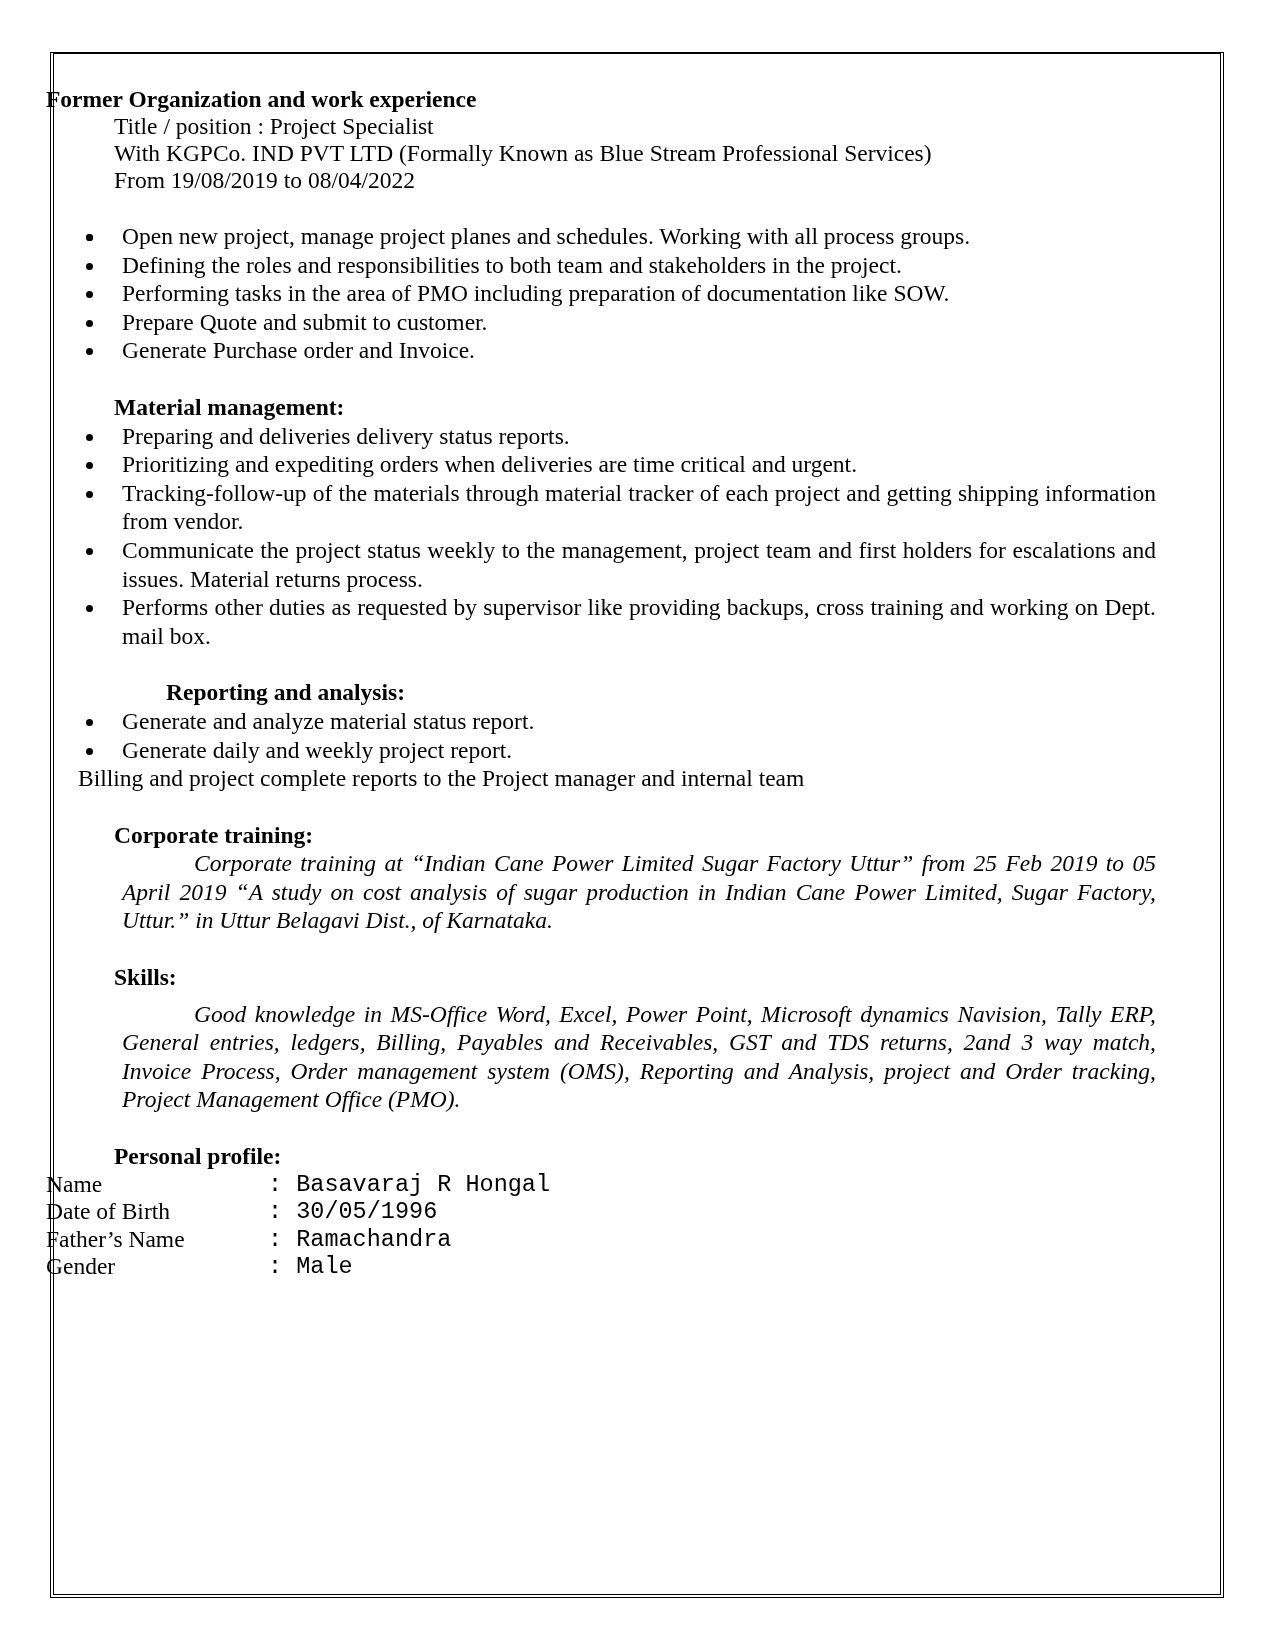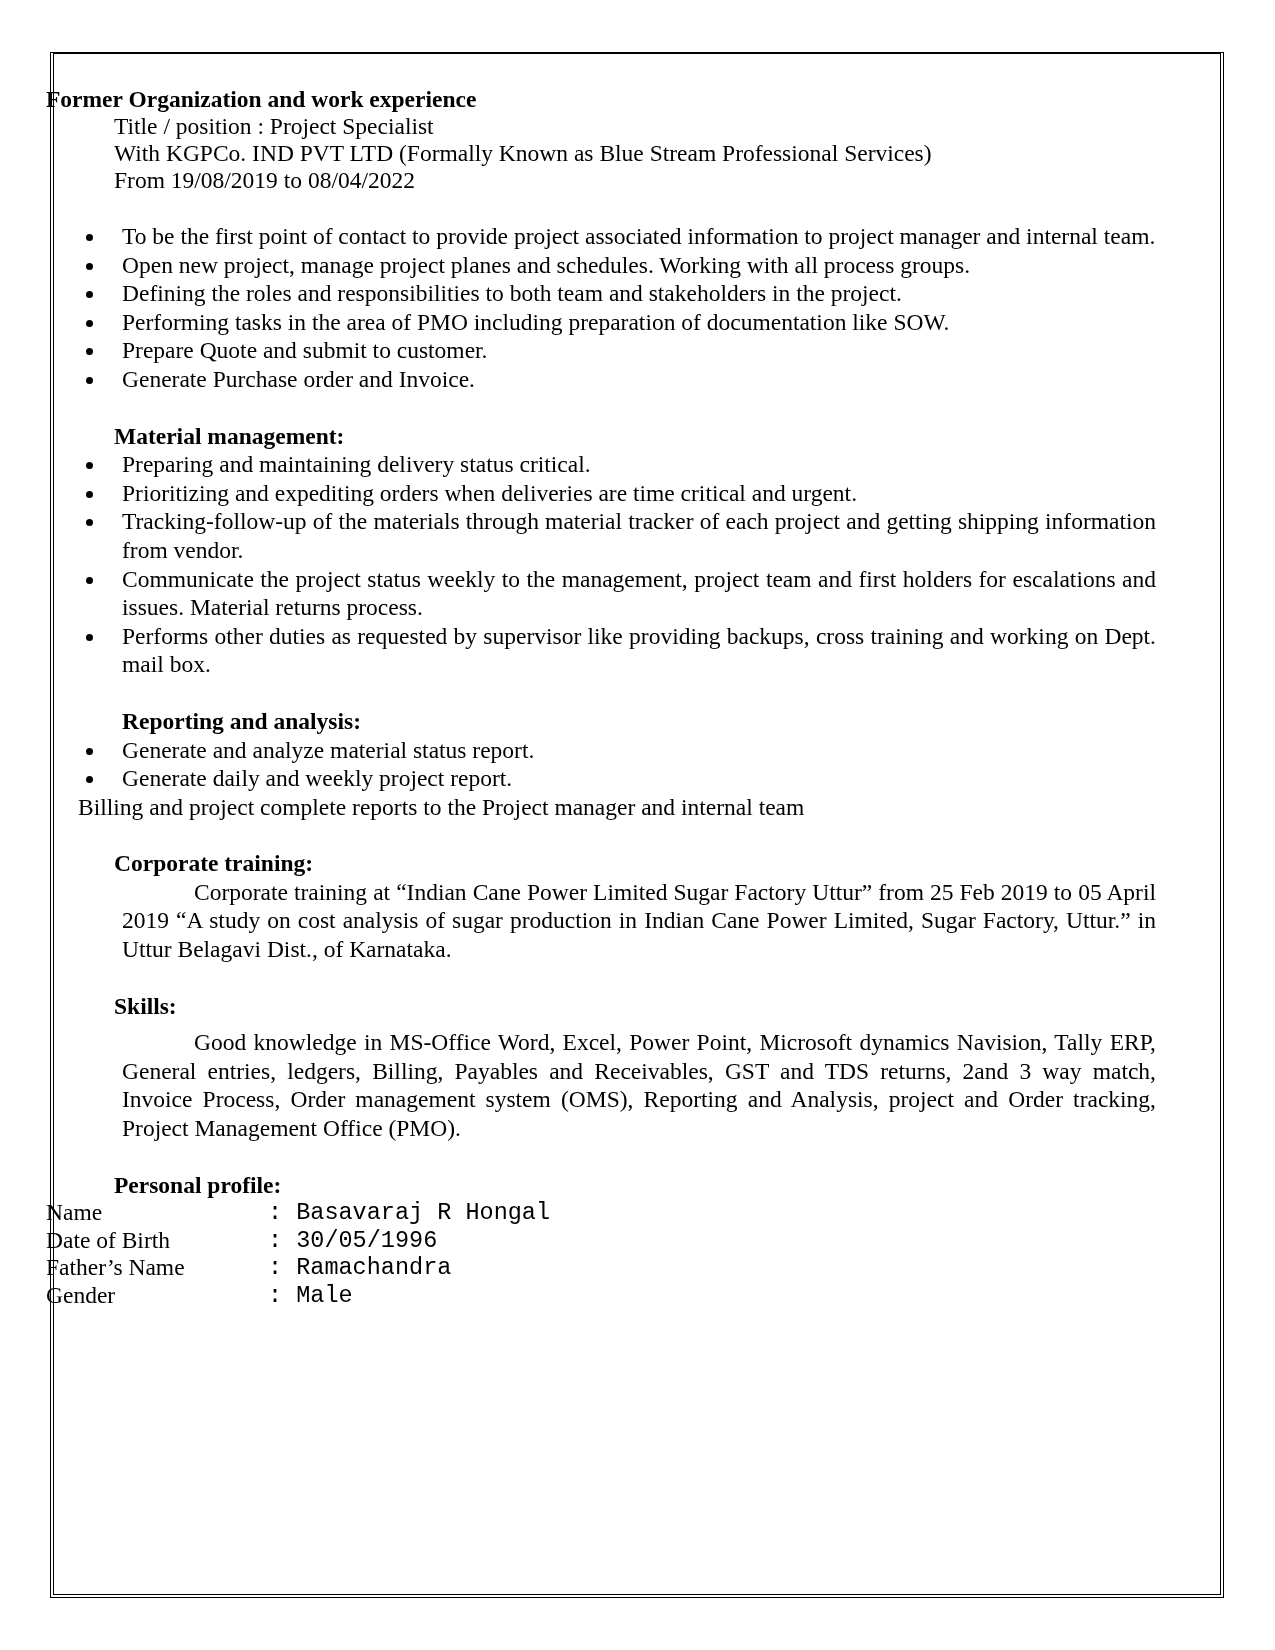--- a/index.html
+++ b/index.html
@@ -45,21 +45,21 @@
     .job-line {
       margin: 0 0 0 68px;
       font-weight: normal;
       font-size: 23.5px;
       line-height: 27px;
     }
     .section-head {
       font-weight: bold;
       margin: 0 0 0 68px;
     }
-    .section-head.indent2 { margin-left: 76px; }
+    .section-head.indent2 { margin-left: 120px; }
     .gap { height: 28px; }
     ul.bullets {
       list-style: none;
       margin: 0;
       padding: 0;
     }
     ul.bullets li {
       position: relative;
       padding-left: 76px;
       padding-right: 0;
@@ -77,20 +77,21 @@
       border-radius: 50%;
     }
     .plain-line {
       margin: 0 0 0 68px;
     }
     .para {
       margin: 0 0 0 76px;
       width: 1034px;
       text-align: justify;
       text-indent: 72px;
+      font-style: italic;
     }
     .profile-row {
       display: flex;
       line-height: 27.5px;
     }
     .profile-label {
       width: 222px;
       flex: none;
     }
     .profile-value { flex: none; font-family: Liberation Mono, monospace; }
@@ -103,33 +104,33 @@
 <div class="content">
 
   <p class="title-main">Former Organization and work experience</p>
   <p class="job-line">Title / position : Project Specialist</p>
   <p class="job-line">With KGPCo. IND PVT LTD (Formally Known as Blue Stream Professional Services)</p>
   <p class="job-line">From 19/08/2019 to 08/04/2022</p>
 
   <div class="gap"></div>
 
   <ul class="bullets">
-    <li><span class="bullet-dot"></span><span>To be the first point of contact to provide project associated information to project manager and internal team.</span></li>
+    <li><span class="bullet-dot"></span></li>
     <li><span class="bullet-dot"></span><span>Open new project, manage project planes and schedules. Working with all  process groups.</span></li>
     <li><span class="bullet-dot"></span><span>Defining the roles and responsibilities to both team and stakeholders in the project.</span></li>
     <li><span class="bullet-dot"></span><span>Performing tasks in the area of PMO including preparation of documentation like SOW.</span></li>
     <li><span class="bullet-dot"></span><span>Prepare Quote and submit to customer.</span></li>
     <li><span class="bullet-dot"></span><span>Generate Purchase order and Invoice.</span></li>
   </ul>
 
   <div class="gap"></div>
 
   <div class="section-head">Material management:</div>
   <ul class="bullets">
-    <li><span class="bullet-dot"></span><span>Preparing and maintaining delivery status critical.</span></li>
+    <li><span class="bullet-dot"></span><span>Preparing and deliveries delivery status reports.</span></li>
     <li><span class="bullet-dot"></span><span>Prioritizing and expediting orders when deliveries are time critical and urgent.</span></li>
     <li><span class="bullet-dot"></span><span>Tracking-follow-up of the materials through material tracker of each project and getting shipping information from vendor.</span></li>
     <li><span class="bullet-dot"></span><span>Communicate the project status weekly to the management, project team and first holders for escalations and issues. Material returns process.</span></li>
     <li><span class="bullet-dot"></span><span>Performs other duties as requested by supervisor like providing backups, cross training and working on Dept. mail box.</span></li>
   </ul>
 
   <div class="gap"></div>
 
   <div class="section-head indent2">Reporting and analysis:</div>
   <ul class="bullets">

